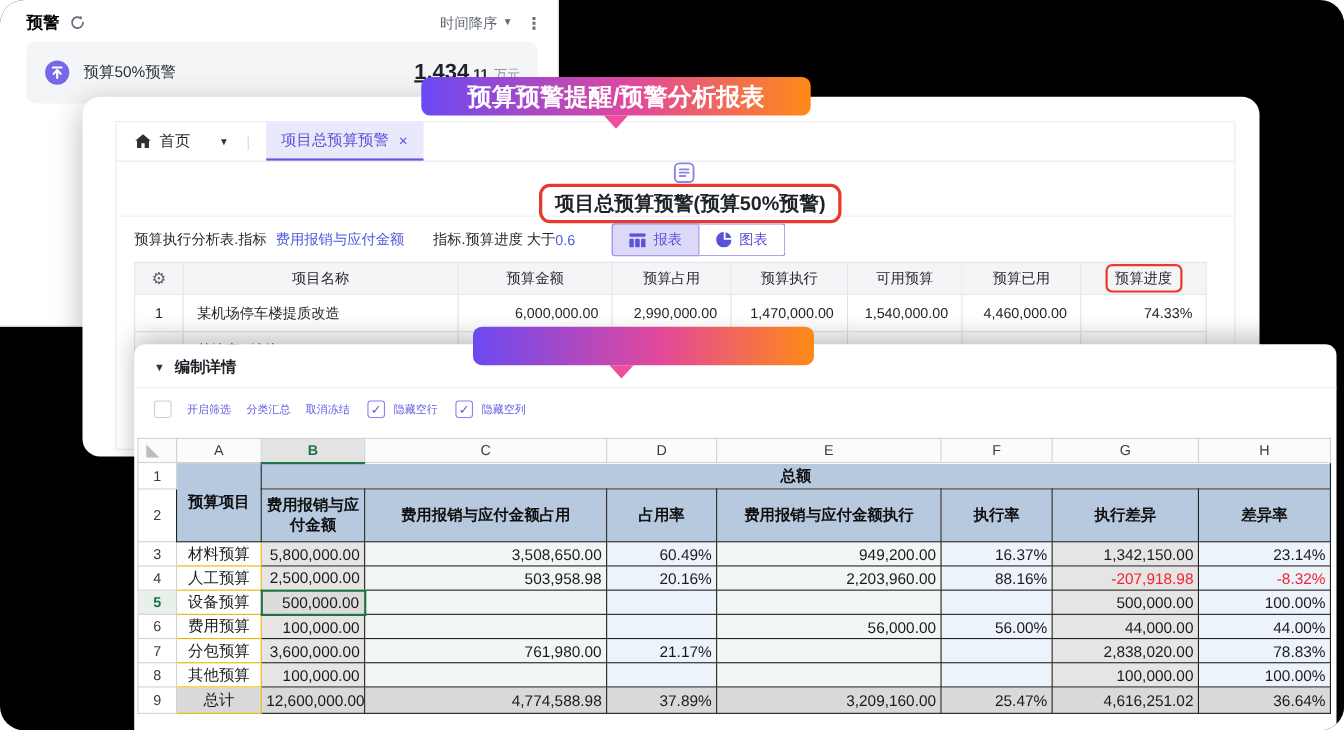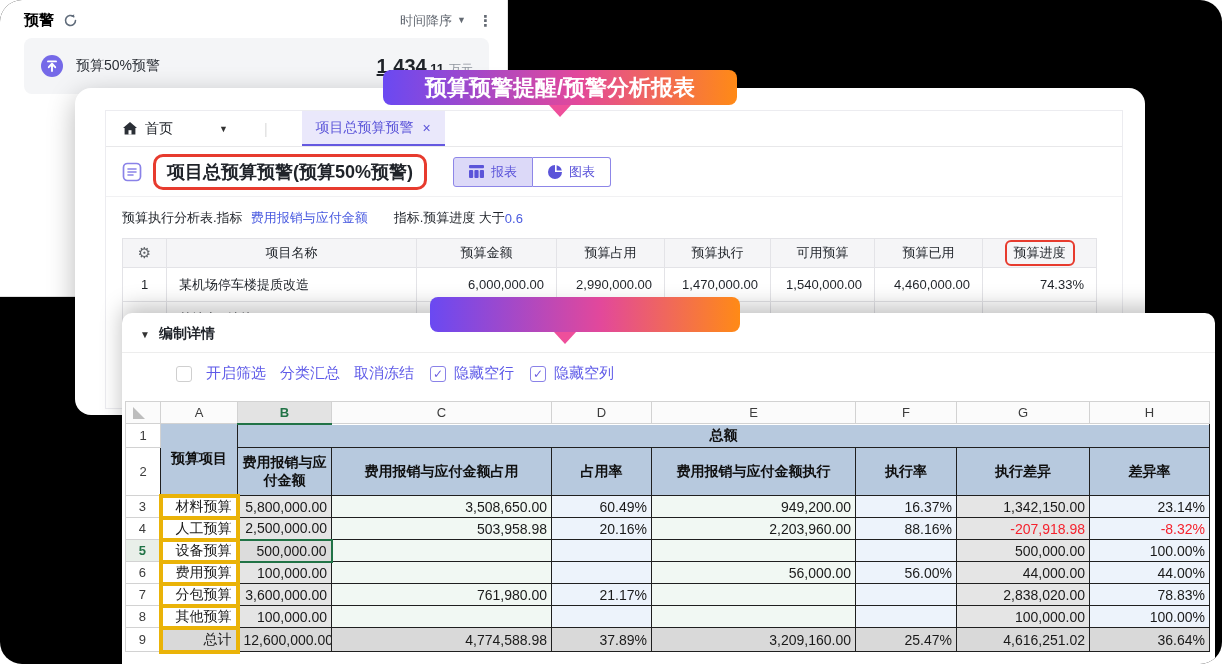--- a/index.html
+++ b/index.html
@@ -24,29 +24,29 @@
   .ap-item-label{margin-left:12px;font-size:14px;color:#2b2f36;}
   .ap-value{margin-left:auto;display:flex;align-items:baseline;}
   .ap-value-main{font-size:20px;font-weight:bold;color:#1f2329;text-decoration:underline;}
   .ap-value-dec{font-size:13px;font-weight:bold;color:#1f2329;}
   .ap-value-unit{font-size:12px;color:#8f959e;margin-left:5px;}
   
   .report-window{position:absolute;left:75px;top:88px;width:1070px;height:327px;background:#fff;
     border-radius:16px;box-shadow:0 8px 28px rgba(0,0,0,.28);z-index:2;}
   .rw-inner{position:absolute;left:30px;top:22px;right:22px;bottom:6px;
     border:1px solid #ececf0;background:#fff;}
-  .tab-bar{height:36px;display:flex;align-items:stretch;padding-left:16px;border-bottom:1px solid #e8e8ea;gap:20px;}
+  .tab-bar{height:36px;display:flex;align-items:stretch;padding-left:16px;border-bottom:1px solid #e8e8ea;}
   .home-tab{display:flex;align-items:center;gap:7px;font-size:14px;color:#1f2329;cursor:pointer;}
   .tab-caret{margin-left:26px;font-size:9px;color:#333;align-self:center;cursor:pointer;}
   .tab-sep{color:#ddd;align-self:center;margin:0 14px 0 16px;font-size:14px;}
   .active-tab{display:flex;align-items:center;background:#eae8fb;color:#5b54d9;
     padding:0 14px;font-size:14px;border-bottom:2px solid #6458e0;cursor:pointer;}
   .tab-close-icon{margin-left:9px;font-size:14px;color:#5b54d9;}
   .tab-close-icon::after{content:"×";}
-  .title-row{height:50px;display:flex;align-items:center;padding-left:16px;border-bottom:1px solid #f1f1f3;}
+  .title-row{height:50px;display:flex;align-items:center;padding-left:16px;border-bottom:1px solid #f1f1f3;flex-direction:column;}
   .title-box{margin-left:11px;border:3px solid #e73b2e;border-radius:10px;padding:3px 11px;
     font-size:18px;font-weight:bold;color:#1f2329;white-space:nowrap;}
   .view-toggle{margin-left:26px;display:flex;}
   .vt-btn{height:30px;display:flex;align-items:center;gap:7px;padding:0 15px;
     border:1px solid #8d86e8;font-size:13px;color:#5b54d9;background:#fff;cursor:pointer;}
   .vt-btn.active{background:#dcd9f8;border-radius:3px 0 0 3px;}
   .vt-btn.plain{border-left:none;border-radius:0 3px 3px 0;}
   .filter-row{margin-top:9px;padding-left:16px;height:24px;display:flex;align-items:center;
     font-size:13px;color:#1f2329;white-space:nowrap;}
   .filter-metric{color:#4a5be0;margin-left:8px;}
@@ -62,21 +62,21 @@
   .rt-num{text-align:right;padding-right:12px;}
   .rt-prog{text-align:right;padding-right:12px;color:#4a7af0;}
   .red-box{border:2px solid #e73b2e;border-radius:6px;padding:2px 7px;display:inline-block;}
   
   .detail-window{position:absolute;left:122px;top:313px;width:1093px;height:351px;background:#fff;
     border-radius:10px 10px 0 0;box-shadow:0 -6px 22px rgba(0,0,0,.25);z-index:3;}
   .dw-header{display:flex;align-items:center;gap:9px;padding:12px 0 9px 18px;
     font-size:14px;font-weight:bold;color:#1f2329;border-bottom:1px solid #ededed;}
   .collapse-icon{font-size:10px;color:#333;}
   .collapse-icon::after{content:"▼";}
-  .dw-toolbar{display:flex;align-items:center;padding:11px 0 10px 18px;font-size:15px;color:#5f5be8;margin-left:36px;}
+  .dw-toolbar{display:flex;align-items:center;padding:11px 0 10px 18px;font-size:10px;color:#5f5be8;}
   .checkbox{width:16px;height:16px;border:1px solid #cfcfcf;border-radius:3px;background:#fff;
     flex:0 0 auto;display:flex;align-items:center;justify-content:center;cursor:pointer;}
   .checkbox.checked{border-color:#8a82e8;color:#6c5fe0;font-size:12px;font-weight:bold;}
   .checkbox.checked::after{content:"✓";}
   .dw-link{margin-left:14px;cursor:pointer;}
   .dw-check-label{margin-left:8px;cursor:pointer;}
   .gap-l{margin-left:16px;}
   
   .sheet{margin:8px 0 0 3px;border-collapse:collapse;table-layout:fixed;width:1084px;
     font-size:14px;color:#1a1a1a;}
@@ -87,21 +87,21 @@
   .corner{position:relative;}
   .corner::after{content:"";position:absolute;left:7px;bottom:4px;width:0;height:0;
     border-bottom:12px solid #bdbdbd;border-right:12px solid transparent;}
   .rownum{background:#fff;border:1px solid #d2d2d2;color:#3c3c3c;font-size:13px;
     text-align:center;font-weight:normal;padding:0;}
   .sel-rownum{background:#e9efe9;color:#217346;font-weight:bold;}
   .hdr{background:#b7c9de;border:1px solid #1f1f1f;font-weight:bold;text-align:center;color:#0f0f0f;}
   .row1 .hdr{height:24px;}
   .row2 .hdr{height:48px;white-space:normal;line-height:1.25;}
   .sheet tbody td.cell{border:1px solid #1f1f1f;height:22px;text-align:right;background:#e5e5e5;}
-  .sheet td.aname{border:4px solid #eab308;text-align:right;background:#fff;font-family:Liberation Mono, monospace;}
+  .sheet td.aname{border:1px solid #eab308;text-align:center;background:#fff;font-family:Liberation Mono, monospace;}
   .c-mint{background:#f1f8f3 !important;}
   .c-blue{background:#edf3fb !important;}
   .neg{color:#f5222d;}
   .sel-cell{background:#dcdcdc !important;border:2px solid #217346 !important;}
   .total-row td{background:#d9d9d9 !important;height:24px;}
   
   .badge{position:absolute;height:35px;border-radius:8px;display:flex;align-items:center;
     justify-content:center;color:#fff;font-size:22px;font-weight:bold;z-index:50;white-space:nowrap;
     background:linear-gradient(90deg,#6a49f2 0%,#e2489b 55%,#ff8a16 100%);}
   .badge-top{left:383px;top:70px;width:354px;}

